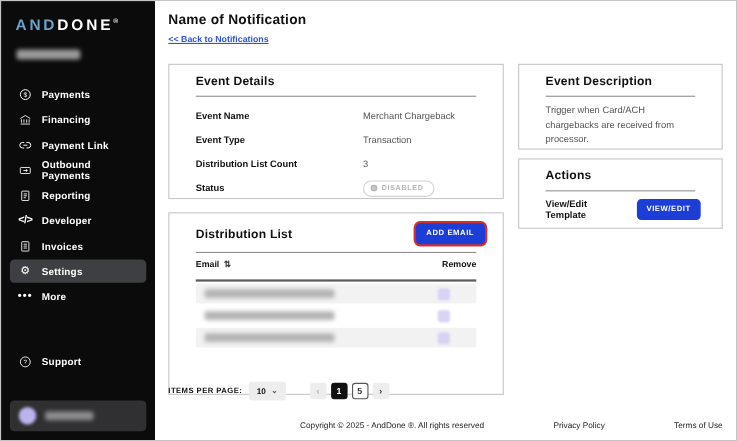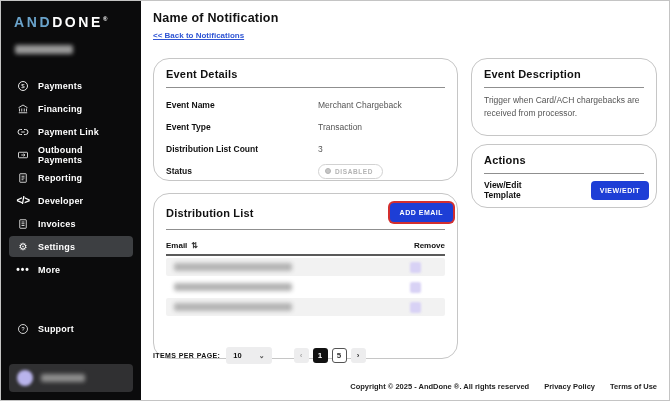--- a/index.html
+++ b/index.html
@@ -26,21 +26,21 @@
   .glyph-code { font-size:8px; font-weight:bold; letter-spacing:-0.5px; }
   .glyph-dots { font-size:9px; font-weight:bold; letter-spacing:1px; }
   .glyph-gear { font-size:12px; line-height:12px; }
   .user-chip { position:absolute; left:8px; right:8px; bottom:8px; height:28px; background:#303032; border-radius:4px; display:flex; align-items:center; gap:8px; padding:0 8px; cursor:pointer; }
   .user-avatar { width:16px; height:16px; border-radius:50%; background:#b9b4ec; filter:blur(1.5px); }
   .user-name-blur { width:44px; height:8px; background:#8d8d8d; border-radius:2px; filter:blur(2px); }
   
   .main { position:absolute; left:140px; top:0; width:530px; height:100%; background:#fff; }
   .page-title { position:absolute; left:12px; top:10px; font-size:12.5px; font-weight:800; letter-spacing:0.2px; }
   .back-link { position:absolute; left:12px; top:30px; font-size:8px; font-weight:bold; color:#2f55d4; cursor:pointer;text-decoration:underline; }
-  .card { position:absolute; background:#fff; border:1px solid #c6c6c6; border-radius:16px; padding:9px 12px; }
+  .card { position:absolute; background:#fff; border:1px solid #c6c6c6; border-radius:0; padding:9px 24px; }
   .card-title { font-size:11px; font-weight:800; letter-spacing:0.2px; }
   .rule { border:none; border-top:1px solid #8f8f8f; margin:7px 0 6px 0; }
   
   .ed-card { left:12px; top:57px; width:305px; height:123px; }
   .ed-row { display:flex; align-items:center; height:22px; }
   .ed-label { width:152px; font-size:8.5px; font-weight:bold; }
   .ed-value { font-size:8.5px; color:#555; }
   .badge { display:inline-flex; align-items:center; gap:4px; border:1px solid #d2d2d2; border-radius:9px; padding:3px 9px 3px 6px; color:#b3b3b3; font-size:6.5px; font-weight:bold; letter-spacing:0.6px; }
   .badge-dot { width:6px; height:6px; border-radius:50%; background:#c6c6c6; border:1px solid #b3b3b3; }
   
@@ -48,41 +48,41 @@
   .desc-text { font-size:8.5px; color:#555; line-height:1.5; margin-top:2px; }
   .actions-card { left:330px; top:143px; width:186px; height:64px; }
   .actions-row { display:flex; align-items:center; justify-content:space-between; margin-top:4px;gap:38px; }
   .actions-label { font-size:8.5px; font-weight:bold; }
   .btn-blue { background:#1d3ed6; color:#fff; border:none; border-radius:4px; font-family:inherit; font-size:7px; font-weight:bold; letter-spacing:0.5px; padding:6px 9px; cursor:pointer; }
   .btn-viewedit { margin-right:-5px; }
   
   .dist-card { left:12px; top:192px; width:305px; height:166px; }
   .dist-head { display:flex; align-items:center; justify-content:space-between; }
   .btn-add { margin-right:-8px; box-shadow:0 0 0 2px #d32f2f; padding:6px 10px; }
-  .tbl-head { display:flex; align-items:center; justify-content:space-between; height:20px; margin-top:2px; border-bottom:2px solid #5a5a5a; }
+  .tbl-head { display:flex; justify-content:space-between; height:20px; margin-top:2px; border-bottom:2px solid #5a5a5a; }
   .th { font-size:8px; font-weight:bold; }
   .sort-icon { font-size:8px; color:#333; margin-left:4px; cursor:pointer; }
   .rows { margin-top:2px; }
   .drow { display:flex; align-items:center; justify-content:space-between; height:18px; margin-top:2px; padding:0 10px 0 8px; border-radius:2px; }
   .drow:nth-child(odd) { background:#f2f2f2; }
   .email-blur { width:118px; height:8px; background:#b3b3b3; border-radius:2px; filter:blur(2px); }
   .remove-blur { width:11px; height:11px; background:#d8d2f5; border-radius:2px; filter:blur(1px); margin-right:14px; cursor:pointer; }
   
   .pagination { position:absolute; left:12px; top:346px; display:flex; align-items:center; }
   .ipp-label { font-size:7px; font-weight:bold; letter-spacing:0.4px; }
-  .ipp-select { display:flex; align-items:center; gap:17px; background:#ededee; border-radius:3px; padding:4px 7px; margin-left:6px; font-size:7.5px; font-weight:bold; cursor:pointer; }
+  .ipp-select { display:flex; align-items:center; gap:5px; background:#ededee; border-radius:3px; padding:4px 7px; margin-left:6px; font-size:7.5px; font-weight:bold; cursor:pointer; }
   .ipp-chevron { font-size:7px; color:#555; line-height:4px; }
   .pager { display:flex; align-items:center; gap:4px; margin-left:22px; }
   .pbtn { width:15px; height:15px; display:flex; align-items:center; justify-content:center; border-radius:3px; font-size:8px; font-weight:bold; cursor:pointer; background:#ededee; color:#333; border:none; font-family:inherit; }
   .pbtn.prev { color:#aaa; }
   .pbtn.current { background:#111; color:#fff; }
   .pbtn.plain { background:#fff; border:1px solid #555; }
   
   .footer { position:absolute; right:14px; top:381px; display:flex; gap:15px; align-items:center; }
-  .footer span, .footer a { font-size:7.5px; font-weight:bold; color:#222; text-decoration:none; }
+  .footer span, .footer a { font-size:7.5px; font-weight:normal; color:#222; text-decoration:none;margin-left:48px; }
 </style>
 </head>
 <body>
 
 <div class="page">
 
   <div class="sidebar">
     <div class="logo"><span class="accent">AND</span><span>DONE</span><span class="reg">®</span></div>
     <div class="account-blur"></div>
 

